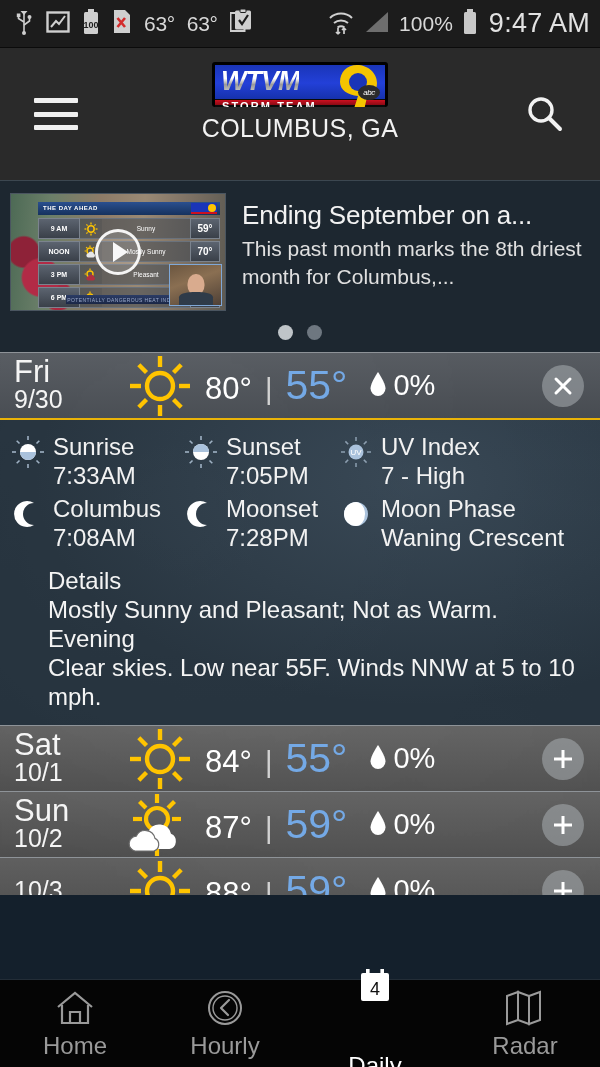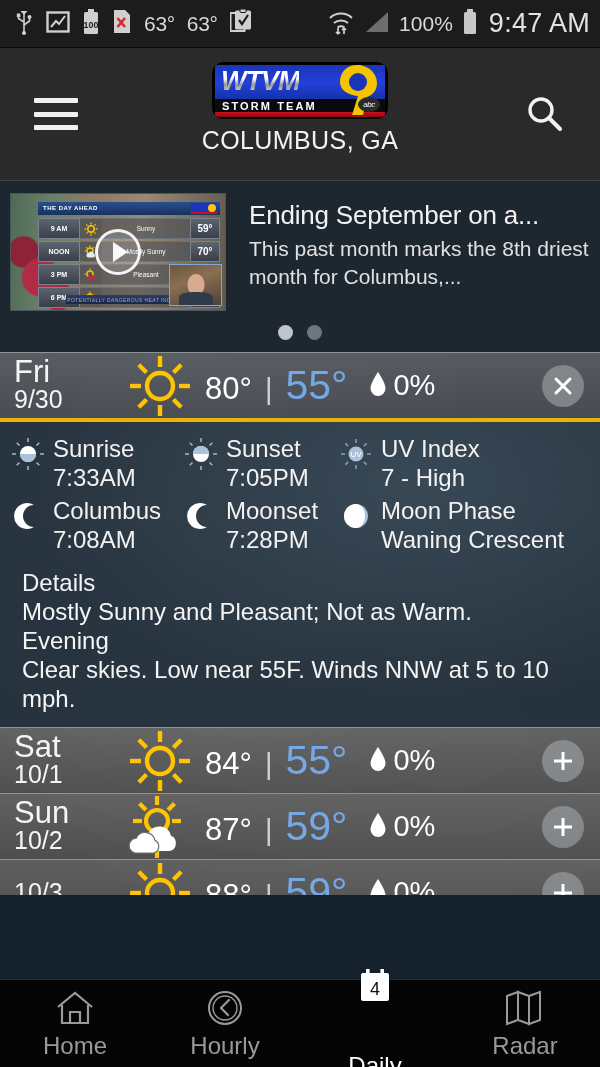--- a/index.html
+++ b/index.html
@@ -35,23 +35,23 @@
     position:absolute; left:34px; top:50%; transform:translateY(-50%);
     width:44px; height:32px; display:flex; flex-direction:column; justify-content:space-between;
     cursor:pointer;
   }
   .hamburger span { display:block; height:5px; background:#f0f0f0; border-radius:1px; }
   .header-center {
     position:absolute; left:50%; transform:translateX(-50%);
     top:14px; text-align:center; width:300px;
   }
   .logo {
-    width:176px; height:57px; margin:0 auto;
+    width:176px; height:45px; margin:0 auto;
     position:relative; overflow:hidden;
-    background:#000; border-radius:12px;
+    background:#000; border-radius:3px;
   }
   .logo-blue { position:absolute; left:3px; top:3px; right:3px; height:36px;
     background:linear-gradient(180deg,#1a35b8 0%, #2340d8 50%, #1430a8 100%); }
   .logo-black { position:absolute; left:3px; top:37px; right:3px; height:13px; background:#0a0a0a; }
   .logo-red { position:absolute; left:3px; bottom:2px; right:3px; height:5px;
     background:linear-gradient(180deg,#cc1020,#8a0a14); }
   .logo-wtvm {
     position:absolute; left:9px; top:4px;
     font-family:"Liberation Sans", sans-serif; font-weight:bold;
     font-size:27px; letter-spacing:-1px;
@@ -141,21 +141,21 @@
     width:46px; height:46px; border-radius:50%;
     border:3px solid rgba(255,255,255,0.92);
     background:rgba(255,255,255,0.16);
     display:flex; align-items:center; justify-content:center;
   }
   .play-tri {
     width:0; height:0; margin-left:4px;
     border-left:15px solid rgba(255,255,255,0.95);
     border-top:10px solid transparent; border-bottom:10px solid transparent;
   }
-  .news-text { flex:1; padding-left:23px; padding-top:6px; overflow:hidden; }
+  .news-text { flex:1; padding-left:16px; padding-top:6px; overflow:hidden; }
   .news-title { color:#f2f2f2; font-size:26px; line-height:32px; letter-spacing:-0.2px; }
   .news-desc { color:#e0e0e0; font-size:21px; line-height:28px; margin-top:4px; }
   .dots { position:absolute; left:50%; transform:translateX(-50%); bottom:12px; display:flex; gap:14px; }
   .dot { width:15px; height:15px; border-radius:50%; background:#6e7780; }
   .dot.active { background:#bfc4c8; }
 
   
   .list { position:relative; }
   .daybg {
     position:absolute; inset:0;
@@ -188,35 +188,35 @@
     background:rgba(170,174,178,0.55);
     display:flex; align-items:center; justify-content:center;
     cursor:pointer;
   }
 
   
   .detail {
     position:relative;
     background:rgba(30,45,58,0.86);
     padding:12px 0 14px 0;
-    border-top:4px solid #eab308;
+    border-top:2px solid #eab308;
   }
   .detail::before{ content:""; position:absolute; inset:0;
     background:radial-gradient(ellipse at 70% 20%, rgba(90,110,128,0.35), transparent 65%); }
   .astro { position:relative; padding:0 10px; }
   .astro-row { display:flex; margin-bottom:4px; }
   .astro-cell { display:flex; align-items:flex-start; gap:7px; }
   .astro-cell.c1 { width:173px; }
   .astro-cell.c2 { width:155px; }
   .astro-cell.c3 { flex:1; }
   .astro-txt { color:#f2f2f2; }
   .astro-label { font-size:24px; line-height:29px; }
   .astro-val { font-size:24px; line-height:29px; }
   .astro-ic { width:36px; flex:none; padding-top:3px; display:flex; justify-content:center; }
-  .details-blk { position:relative; padding:10px 14px 0 22px; color:#f4f4f4; }
+  .details-blk { position:relative; padding:10px 14px 0 22px; color:#f4f4f4;margin-left:26px; }
   .details-blk p { font-size:24px; line-height:29px; }
 
   .filler { background:#14202c; }
 
   
   .bottomnav {
     position:absolute; left:0; right:0; bottom:0; height:88px;
     background:#050505; display:flex; border-top:1px solid #232d37;
   }
   .navitem { flex:1; display:flex; flex-direction:column; align-items:center; justify-content:center; gap:4px; cursor:pointer; }

